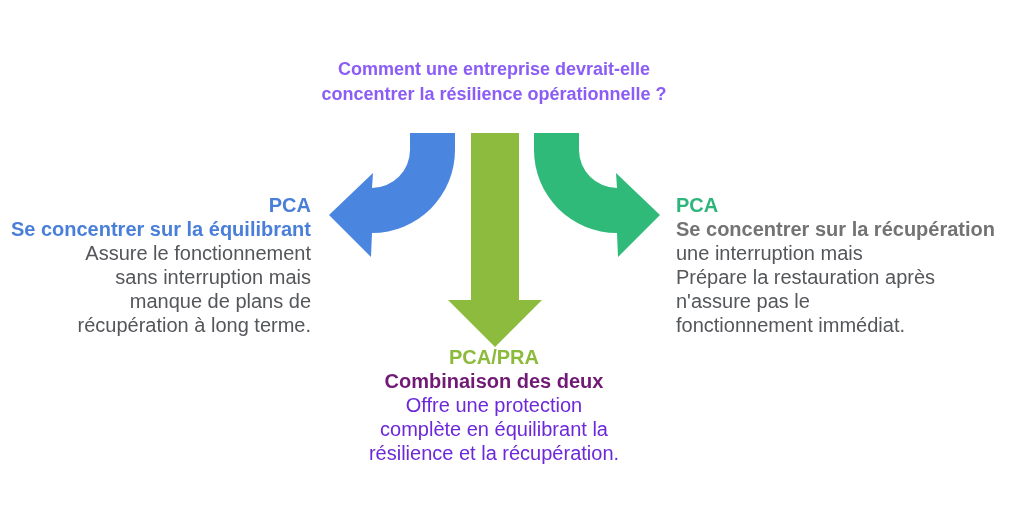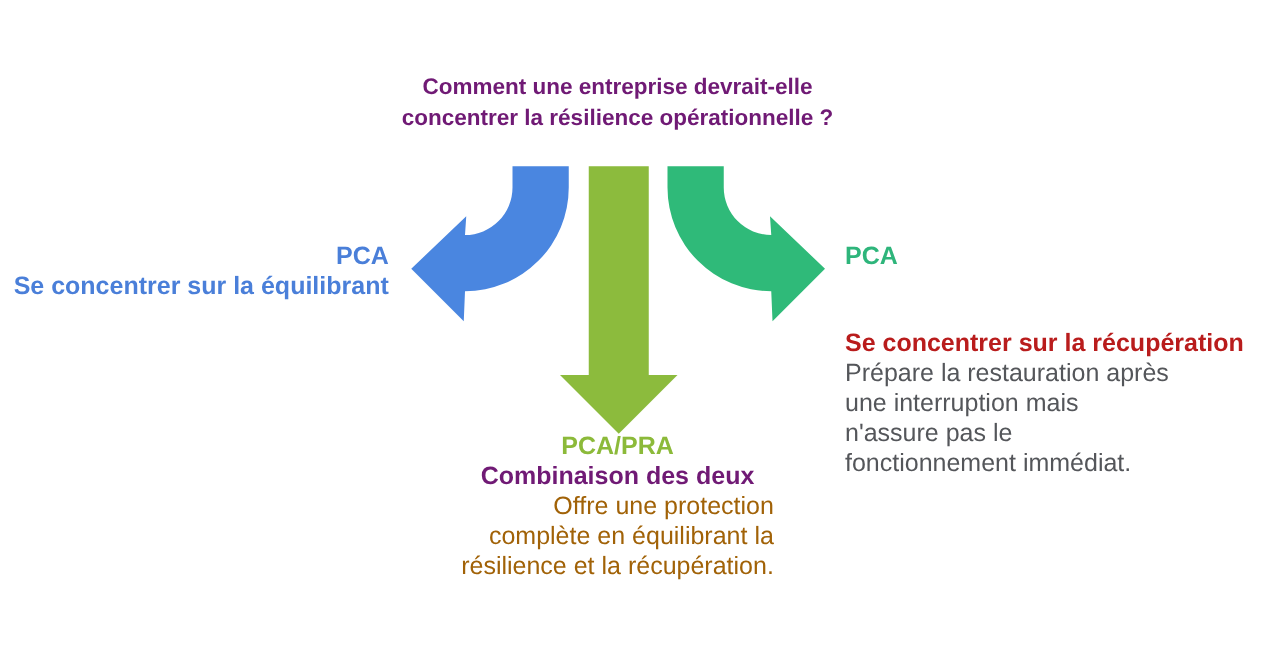--- a/index.html
+++ b/index.html
@@ -55,50 +55,56 @@
     left: 494px;
     transform: translateX(-50%);
     text-align: center;
   }
 </style>
 </head>
 <body>
 
 <div>
 
-  <div class="diagram-title" style="color: #701a75;">
+  <div class="diagram-title" style="color: #8b5cf6;">
     <div>Comment une entreprise devrait-elle</div>
     <div>concentrer la résilience opérationnelle ?</div>
   </div>
 
   <svg class="arrows-layer" width="1010" height="518" viewBox="0 0 1010 518" xmlns="http://www.w3.org/2000/svg">
     <path d="M410 133 L455 133 L455 150 A83 83 0 0 1 372 233 L371 257 L329 215 L373 173 L372 188 A38 38 0 0 0 410 150 Z" fill="#4a86e0"></path>
     <path d="M471 133 L519 133 L519 300 L542 300 L495 347 L448 300 L471 300 Z" fill="#8cbb3d"></path>
     <path d="M579 133 L534 133 L534 150 A83 83 0 0 0 617 233 L618 257 L660 215 L616 173 L617 188 A38 38 0 0 1 579 150 Z" fill="#2fba79"></path>
   </svg>
 
   <div class="text-block block-left">
     <div class="heading" style="color: rgb(74, 127, 217);">PCA</div>
     <div class="subheading" style="color: rgb(74, 127, 217);">Se concentrer sur la équilibrant</div>
+    <div style="color: rgb(84, 86, 90);">
+      <div>Assure le fonctionnement</div>
+      <div>sans interruption mais</div>
+      <div>manque de plans de</div>
+      <div>récupération à long terme.</div>
+    </div>
   </div>
 
   <div class="text-block block-right">
     <div class="heading" style="color: rgb(46, 181, 123);">PCA</div>
-    <div class="subheading" style="color: #b91c1c; margin-top: 46px;">Se concentrer sur la récupération</div>
+    <div class="subheading" style="color: #737373;">Se concentrer sur la récupération</div>
     <div style="color: rgb(84, 86, 90);">
+      <div>une interruption mais</div>
       <div>Prépare la restauration après</div>
-      <div>une interruption mais</div>
       <div>n'assure pas le</div>
       <div>fonctionnement immédiat.</div>
     </div>
   </div>
 
   <div class="text-block block-bottom">
     <div class="heading" style="color: rgb(140, 186, 58);">PCA/PRA</div>
     <div class="subheading" style="color: #701a75;">Combinaison des deux</div>
-    <div style="color: #a16207; text-align: right;">
+    <div style="color: #6d28d9;">
       <div>Offre une protection</div>
       <div>complète en équilibrant la</div>
       <div>résilience et la récupération.</div>
     </div>
   </div>
 
 </div>
 
 </body></html>

